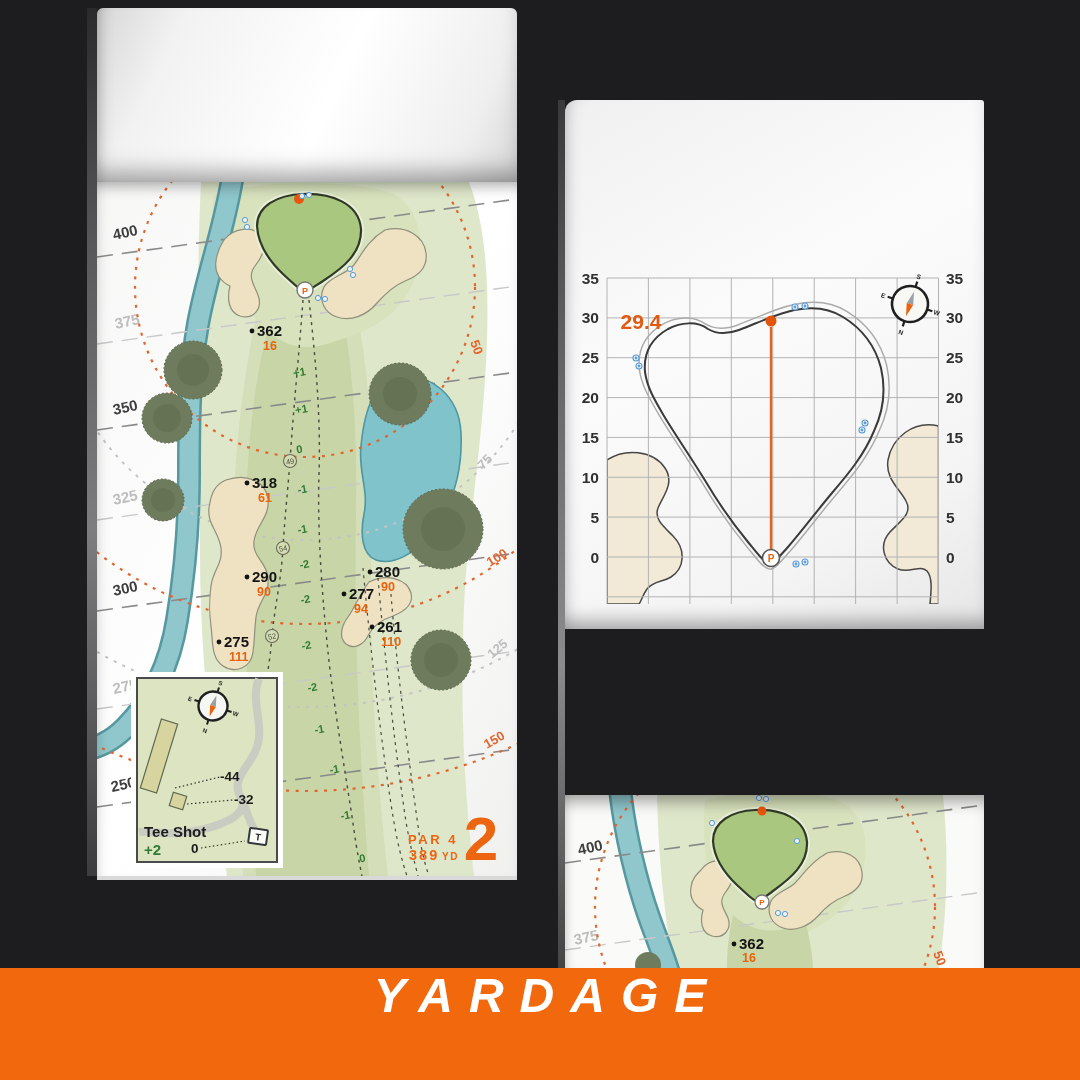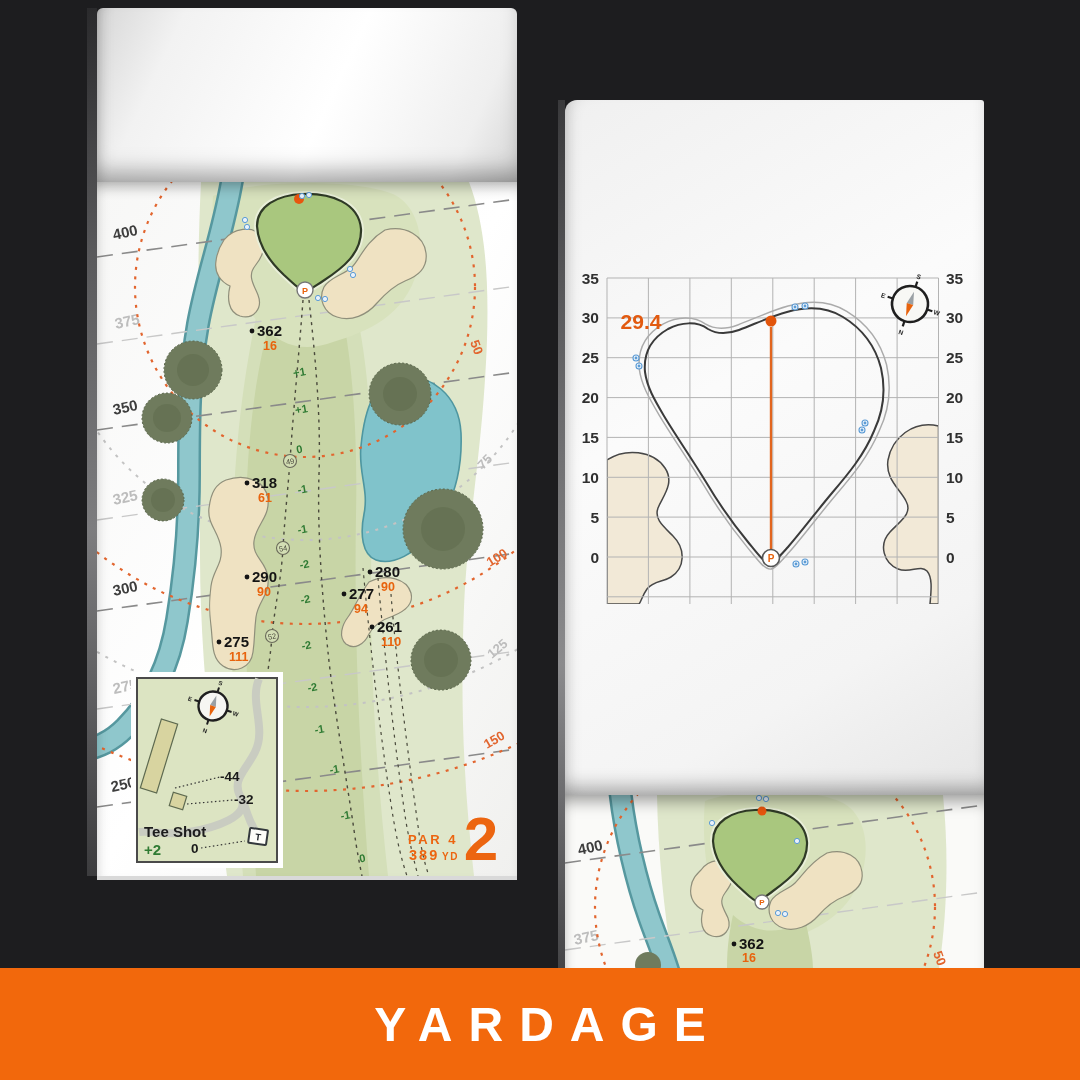--- a/index.html
+++ b/index.html
@@ -18,31 +18,31 @@
     box-shadow:inset 0 -18px 22px -8px rgba(0,0,0,.34), inset 10px 0 14px -10px rgba(0,0,0,.22);}
   .left-map-page{position:absolute;left:0;top:174px;width:420px;height:694px;background:#fff;overflow:hidden;}
   .left-map-page .shade{position:absolute;left:0;top:0;right:0;bottom:0;pointer-events:none;
     box-shadow:inset 0 12px 14px -8px rgba(0,0,0,.32), inset 10px 0 14px -10px rgba(0,0,0,.15);}
   .left-book-bottom{position:absolute;left:0;top:868px;width:420px;height:4px;background:#d9d9d9;}
 
   
   .right-book{position:absolute;left:565px;top:100px;width:419px;height:868px;}
   .right-spine{position:absolute;left:-7px;top:0;width:7px;height:868px;
     background:linear-gradient(180deg,#39393b,#6a6a6c 35%,#8b8b8d 65%,#444446);}
-  .right-top-page{position:absolute;left:0;top:0;width:419px;height:695px;
+  .right-top-page{position:absolute;left:0;top:0;width:419px;height:529px;
     background:linear-gradient(150deg,#f0f0f0,#fbfbfb 40%,#f4f4f4 78%,#e6e6e6);
     border-radius:12px 3px 0 0;overflow:hidden;
     box-shadow:inset 14px 0 18px -14px rgba(0,0,0,.20), inset 0 -16px 18px -8px rgba(0,0,0,.32);}
   .right-next-page{position:absolute;left:0;top:695px;width:419px;height:173px;background:#fbfbfa;overflow:hidden;}
   .right-next-page .shade{position:absolute;left:0;top:0;right:0;bottom:0;pointer-events:none;
     box-shadow:inset 0 14px 16px -8px rgba(0,0,0,.38), inset 10px 0 12px -10px rgba(0,0,0,.15);}
 
   
   .banner{position:absolute;left:0;top:968px;width:1080px;height:112px;background:#F2680C;
-    display:flex;align-items:center;justify-content:center;}
+    display:flex;align-items:flex-start;justify-content:center;font-style:italic;}
   .banner span{color:#ffffff;font-size:48px;font-weight:bold;letter-spacing:16px;text-indent:16px;}
 </style>
 </head>
 <body>
 
 <div class="stage">
 
   <div class="left-book">
     <div class="left-spine"></div>
     <div class="left-top-page"></div>

